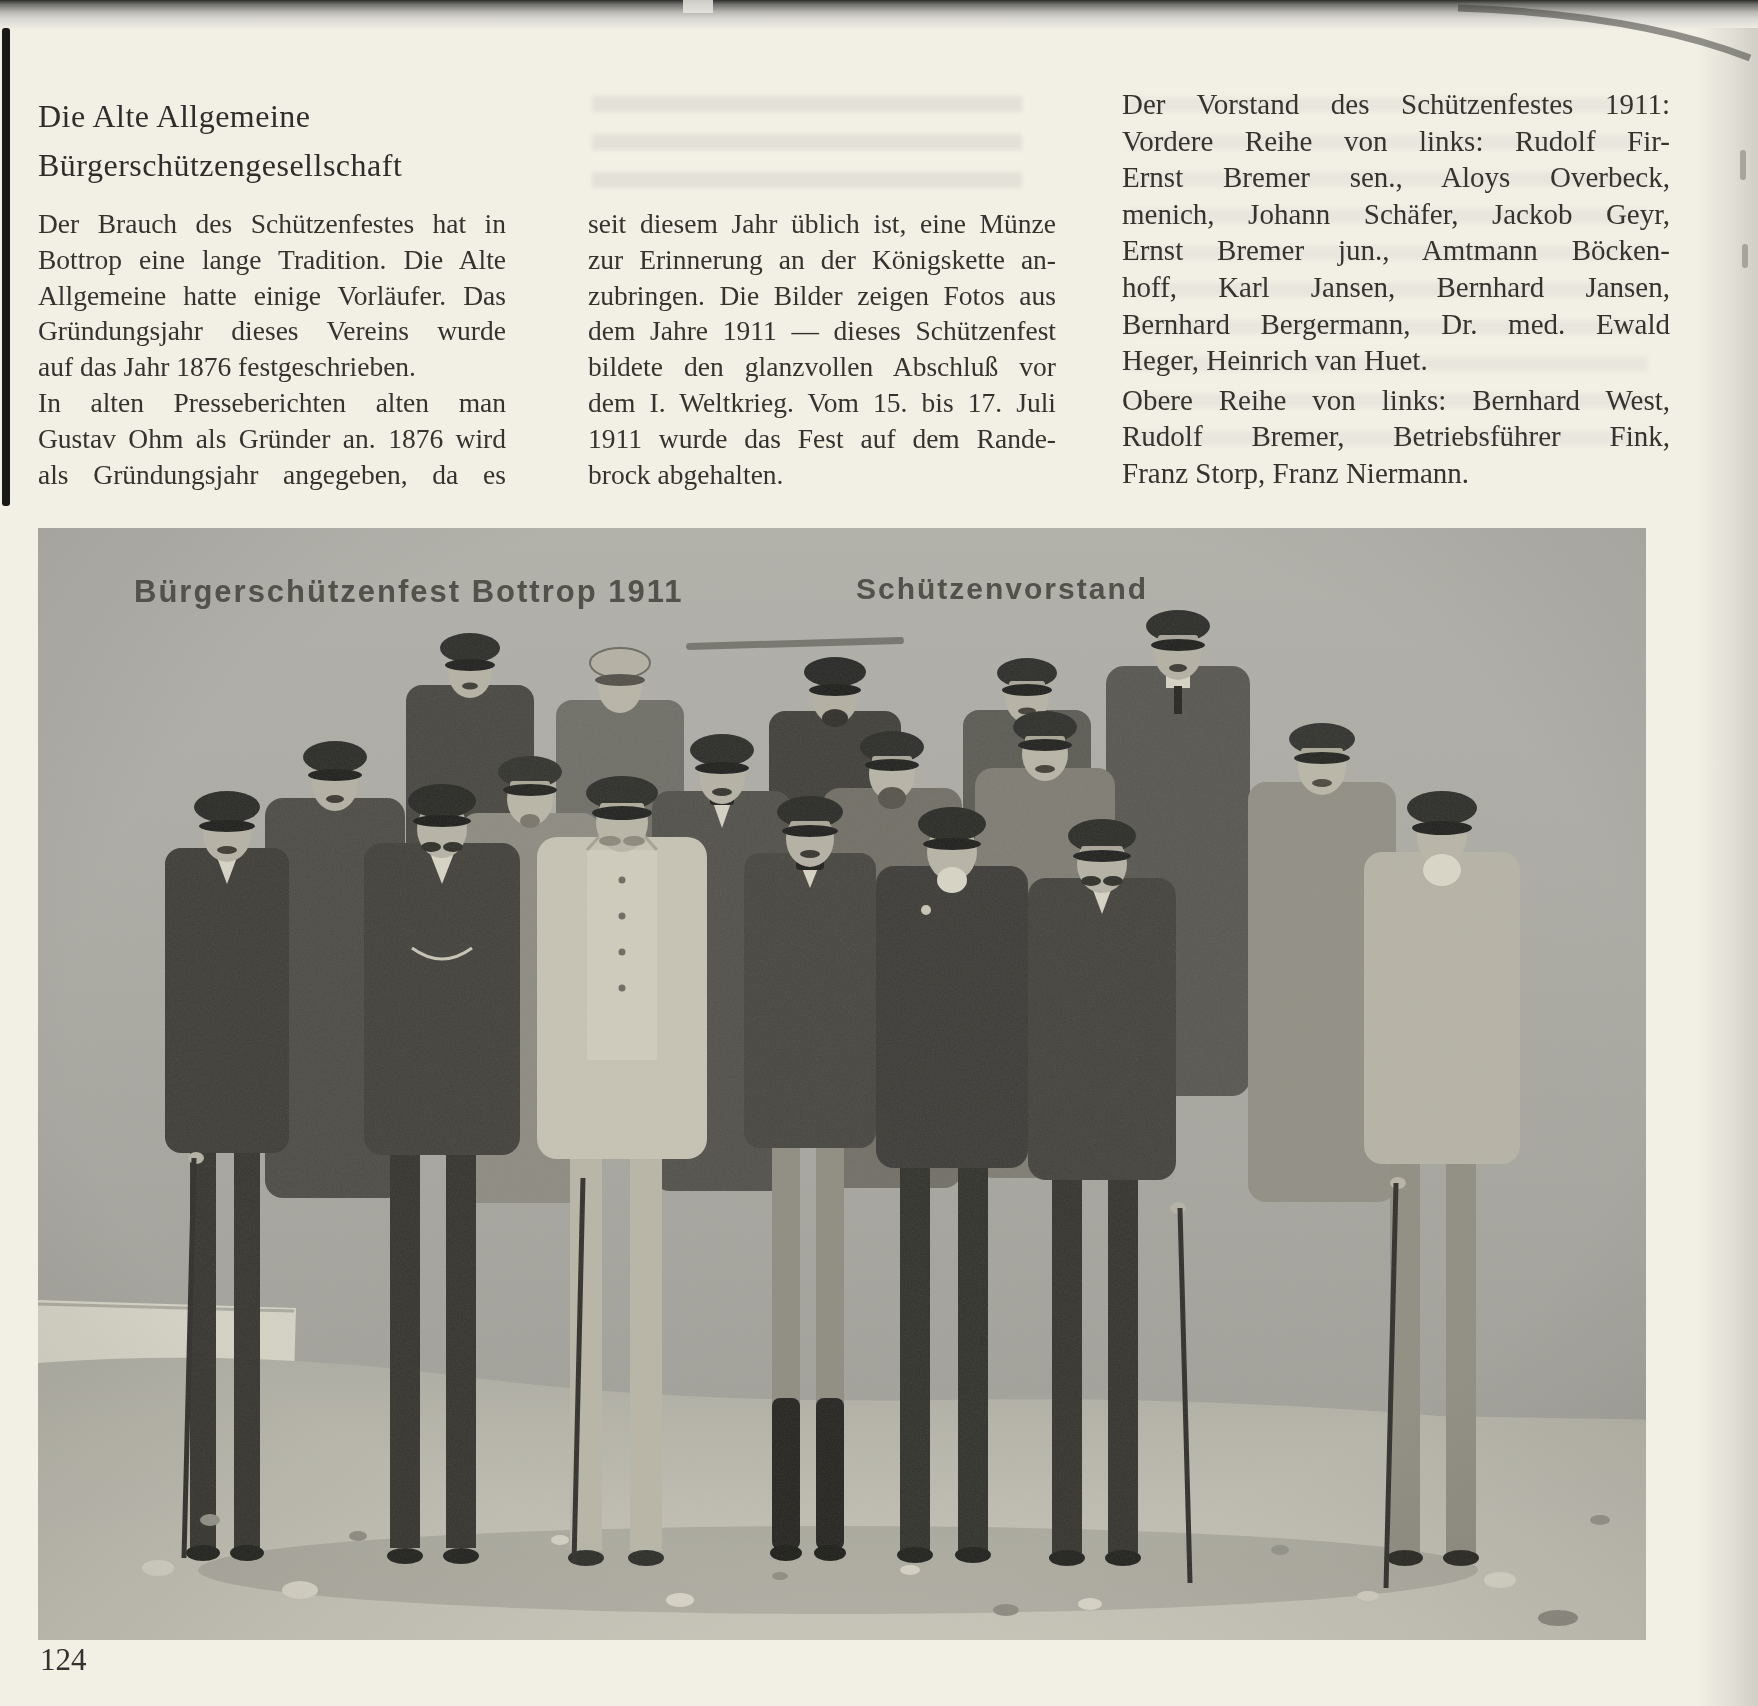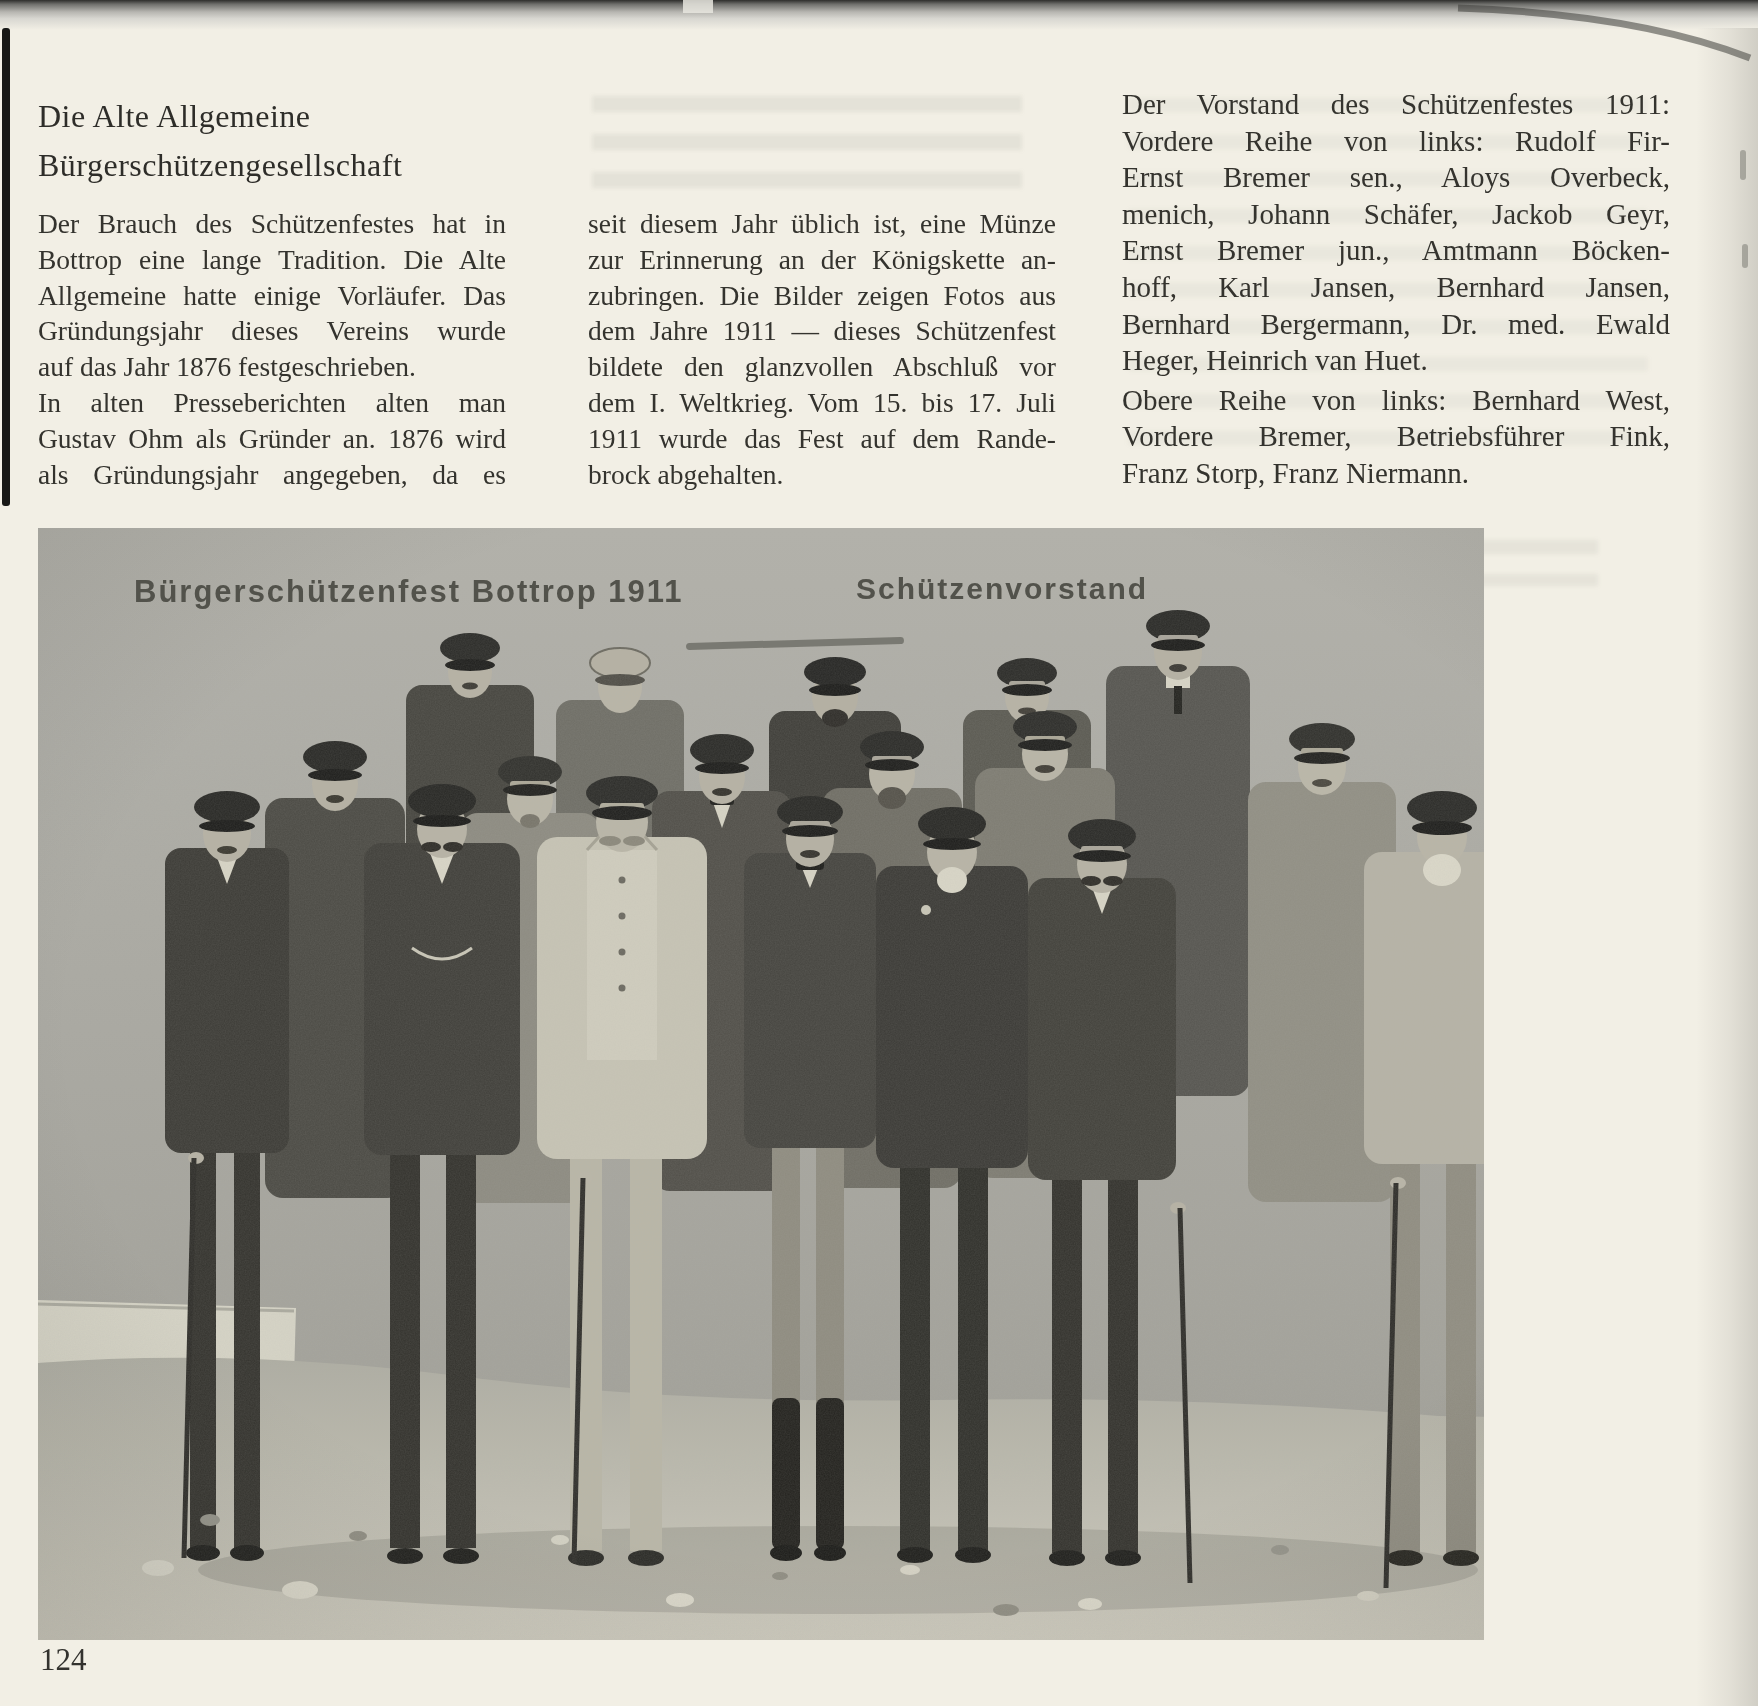--- a/index.html
+++ b/index.html
@@ -44,21 +44,21 @@
   .col{position:absolute;color:#34332e;}
   .col-left{left:38px;top:206px;width:468px;font-size:27.5px;line-height:35.8px;}
   .col-mid{left:588px;top:206px;width:468px;font-size:27.5px;line-height:35.8px;}
   .col-right{left:1122px;top:86px;width:548px;font-size:29px;line-height:36.6px;}
   .para{margin:0;}
   .col-right .para + .para{margin-top:3px;}
   .line{text-align:justify;text-align-last:justify;white-space:normal;}
   .line.endline{text-align-last:left;}
   
   .photo{
-    position:absolute;left:38px;top:528px;width:1446px;height:1112px;
+    position:absolute;left:38px;top:528px;width:1608px;height:1112px;
     background:#fdba74;overflow:hidden;
   }
   .photo svg{position:absolute;left:0;top:0;}
   .photo-caption{
     position:absolute;font-family:"Liberation Sans",sans-serif;font-weight:bold;
     color:#4b4b44;opacity:.92;white-space:nowrap;
   }
   .photo-caption.cl{left:96px;top:46px;font-size:31px;letter-spacing:2px;}
   .photo-caption.cr{left:818px;top:44px;font-size:30px;letter-spacing:2px;}
   .caption-underline{
@@ -124,21 +124,21 @@
       <div class="line">Vordere Reihe von links: Rudolf Fir-</div>
       <div class="line">Ernst Bremer sen., Aloys Overbeck,</div>
       <div class="line">menich, Johann Schäfer, Jackob Geyr,</div>
       <div class="line">Ernst Bremer jun., Amtmann Böcken-</div>
       <div class="line">hoff, Karl Jansen, Bernhard Jansen,</div>
       <div class="line">Bernhard Bergermann, Dr. med. Ewald</div>
       <div class="line endline">Heger, Heinrich van Huet.</div>
     </div>
   <div class="para">
       <div class="line">Obere Reihe von links: Bernhard West,</div>
-      <div class="line">Vordere Bremer, Betriebsführer Fink,</div>
+      <div class="line">Rudolf Bremer, Betriebsführer Fink,</div>
       <div class="line endline">Franz Storp, Franz Niermann.</div>
     </div>
 </div>
 
 <div class="photo">
   <svg width="1638" height="1112" viewBox="0 0 1638 1112">
     <defs>
       <linearGradient id="sky" x1="0" y1="0" x2="0" y2="1">
         <stop offset="0" stop-color="#b2b1aa"></stop>
         <stop offset="0.5" stop-color="#a8a7a0"></stop>

